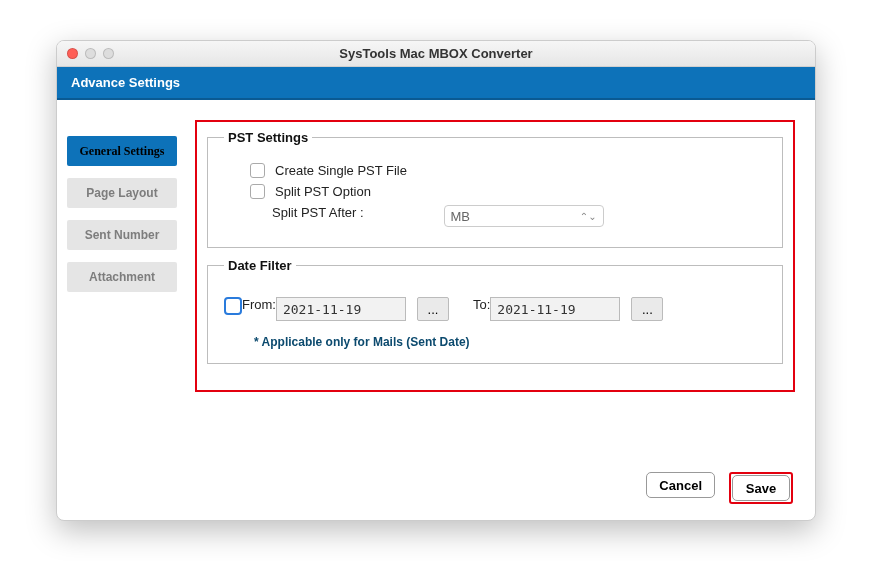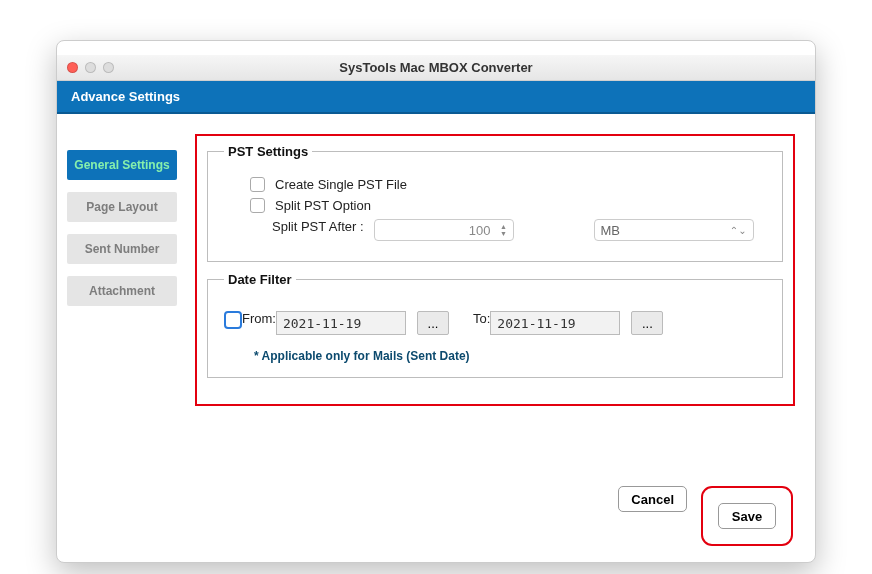--- a/index.html
+++ b/index.html
@@ -14,21 +14,20 @@
       background: #fff;
     }
     .titlebar {
       height: 26px;
       background: linear-gradient(#f6f6f6, #e6e6e6);
       display: flex;
       align-items: center;
       padding: 0 10px;
       border-bottom: 1px solid #d0d0d0;
       position: relative;
-      margin-top: 14px;
     }
     .traffic { display: flex; gap: 7px; position: absolute; left: 10px; }
     .dot { width: 11px; height: 11px; border-radius: 50%; border: 0.5px solid rgba(0,0,0,0.15); }
     .dot.red { background: #ff5f57; }
     .dot.grey { background: #ddd; }
     .titlebar-title { flex: 1; text-align: center; font-size: 13px; font-weight: 600; color: #333; }
     .header-strip {
       background: #0d72b9;
       color: #fff;
       padding: 8px 14px;
@@ -45,21 +44,21 @@
       gap: 12px;
     }
     .navbtn {
       height: 30px;
       font-size: 12px;
       font-weight: 600;
       border: none;
       cursor: pointer;
       border-radius: 2px;
     }
-    .navbtn.active { background: #0d72b9; color: #86efac; }
+    .navbtn.active { background: #0d72b9; color: #000000; font-family: Liberation Serif, serif; }
     .navbtn.inactive { background: #e5e5e5; color: #7d7d7d; }
     .content { flex: 1; padding: 20px 20px 10px 8px; position: relative; }
     .highlight-wrap { border: 2px solid #e3000f; padding: 8px 10px 16px 10px; }
     fieldset {
       border: 1px solid #bdbdbd;
       padding: 12px 16px 14px 16px;
       margin-bottom: 10px;
       font-size: 13px;
       color: #222;
     }
@@ -120,21 +119,21 @@
     .footer {
       display: flex; justify-content: flex-end; gap: 14px;
       padding: 12px 22px 16px;
     }
     .btn {
       min-width: 58px; height: 26px;
       border: 1px solid #999; border-radius: 5px;
       background: #fff; font-size: 13px; font-weight: 700;
       cursor: pointer; padding: 0 12px;
     }
-    .save-box { display:inline-flex; border: 2px solid #e3000f; padding: 15px; border-radius: 11px; }
+    .save-box { display:inline-flex; border: 2px solid #e3000f; padding: 1px; border-radius: 3px; }
     .spacer-gap { width: 60px; display:inline-block; }
   </style>
 </head>
 <body>
 
 <div class="window">
 
   <div class="titlebar">
     <div class="traffic">
       <div class="dot red"></div>
@@ -166,27 +165,20 @@
             <span class="lbl">Create Single PST File</span>
           </div>
 
           <div class="row indent">
             <input type="checkbox" class="chk" style="">
             <span class="lbl">Split PST Option</span>
           </div>
 
           <div class="row indent2">
             <span class="lbl">Split PST After :</span>
-            <span class="stepper-wrap">
-              <input class="numbox" value="100" style="">
-              <span class="stepper">
-                <span class="stepper-part">▲</span>
-                <span class="stepper-part">▼</span>
-              </span>
-            </span>
             <span class="spacer-gap"></span>
             <span class="selectbox">
               <span>MB</span>
               <span class="seldd">⌃⌄</span>
             </span>
           </div>
         </fieldset>
 
         <fieldset>
           <legend>Date Filter</legend>

